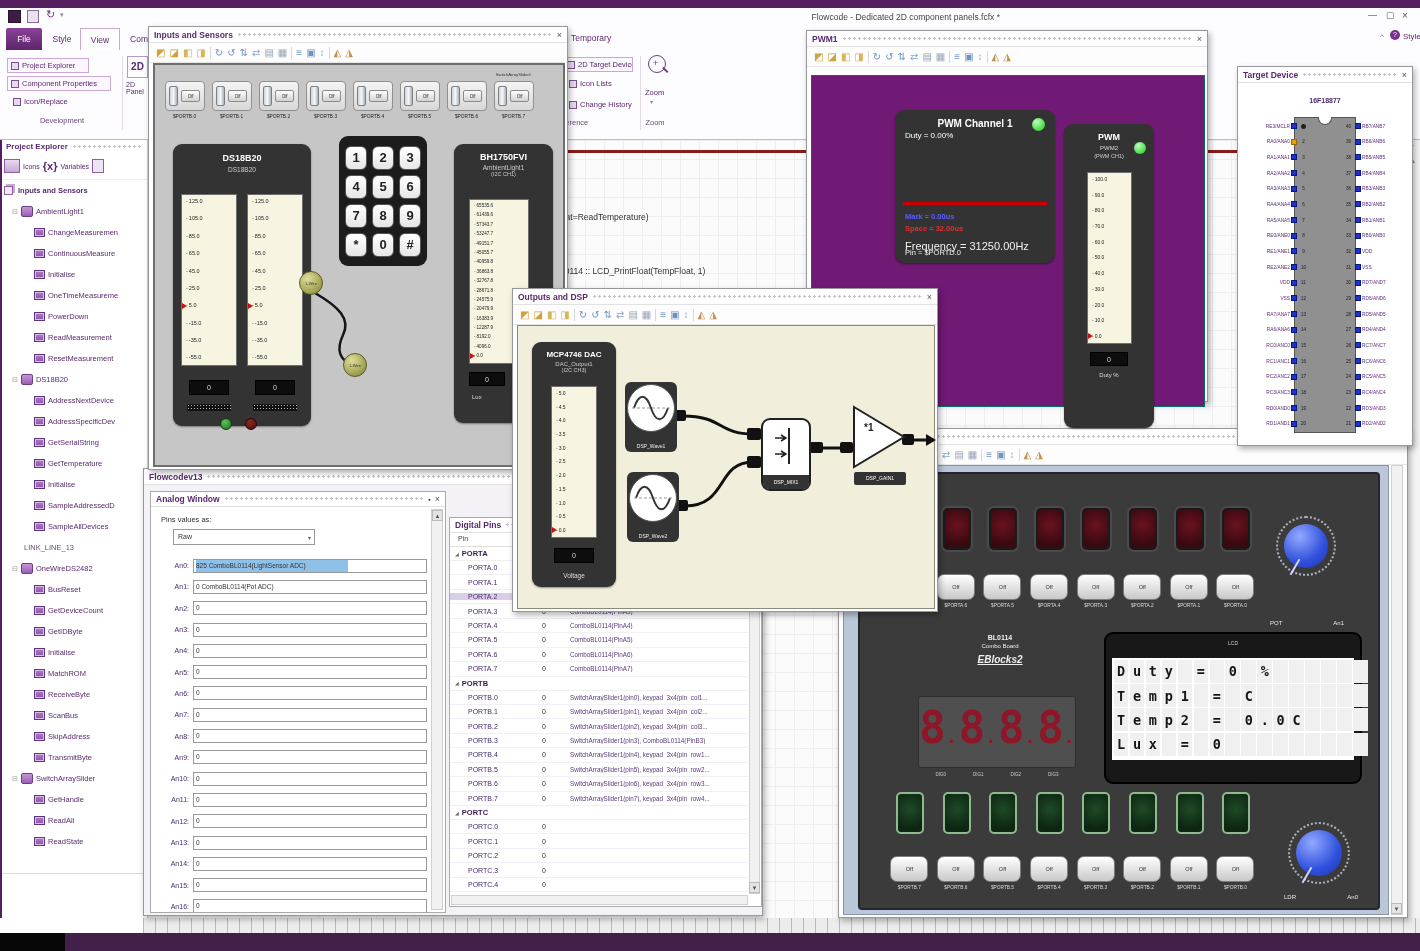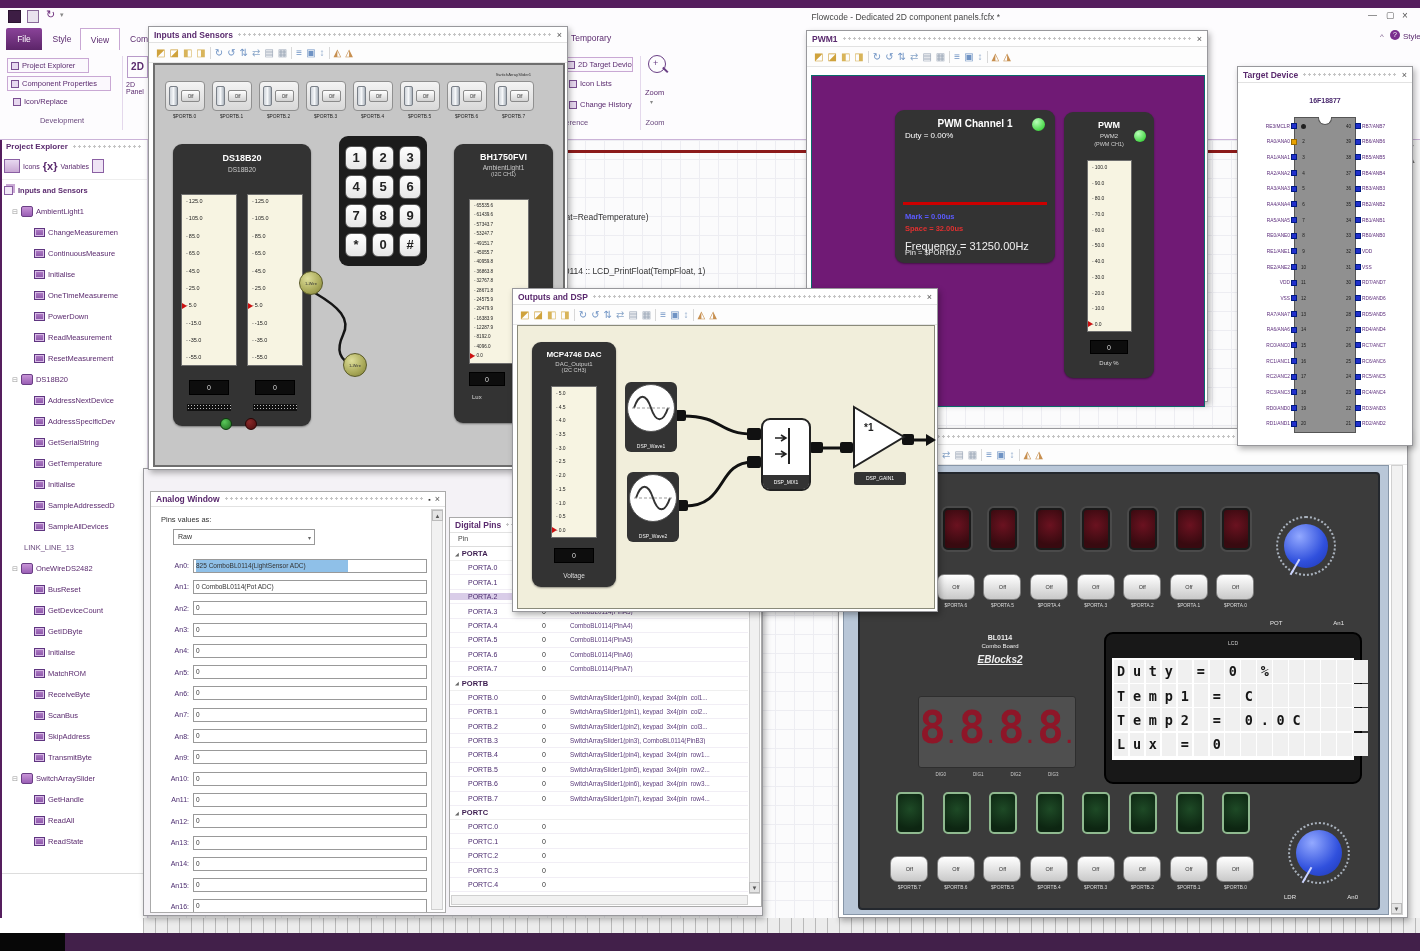--- a/index.html
+++ b/index.html
@@ -223,20 +223,24 @@
         <div class="trow m"><span class="mic"></span>ReadState</div>
       </div>
   </div>
 
   <div class="abs" style="left:143px;top:918px;width:1277px;height:15px;background:#ececec;background-image:repeating-linear-gradient(90deg,#b9b9b9 0 1px,transparent 1px 12px);"></div>
   <div class="abs" style="left:0;top:933px;width:1420px;height:18px;background:#42204a;">
     <span style="position:absolute;left:0;top:0;width:65px;height:18px;background:#070707;"></span>
   </div>
 
   <div class="win" style="left:143px;top:468px;width:620px;height:448px;z-index:7;background:#f4f2f6;">
+    <div class="tbar">
+        <span>Flowcodev13</span>
+        <span class="wavy"></span>
+      </div>
 
     <div class="abs" style="left:6px;top:22px;width:296px;height:422px;background:#fff;border:1px solid #aaa;">
       <div class="tbar" style="height:15px;">
           <span>Analog Window</span>
           <span class="wavy"></span>
           <span style="font-size:7px;color:#333;">▪</span>
           <span class="xbtn">×</span>
         </div>
       <div class="abs" style="left:0;top:15px;right:0;bottom:0;overflow:hidden;">
         <div class="abs" style="left:10px;top:8px;font-size:7.5px;color:#333;">Pins values as:</div>
@@ -669,21 +673,21 @@
       <div class="blk" style="left:83px;top:34px;width:160px;height:153px;text-align:left;">
         <div style="text-align:center;font-size:10px;font-weight:bold;padding-top:8px;">PWM Channel 1</div>
         <span class="abs" style="right:10px;top:8px;width:13px;height:13px;border-radius:50%;background:radial-gradient(circle at 35% 30%,#b8ffb8,#4ad84a 70%,#1e8a1e);"></span>
         <div style="font-size:8px;padding:2px 0 0 10px;">Duty = 0.00%</div>
         <div class="abs" style="left:8px;top:92px;right:8px;height:3px;background:#cc0000;"></div>
         <div class="abs" style="left:10px;top:102px;font-size:7.5px;font-weight:bold;color:#5b5bff;">Mark = 0.00us</div>
         <div class="abs" style="left:10px;top:114px;font-size:7.5px;font-weight:bold;color:#e03030;">Space = 32.00us</div>
         <div class="abs" style="left:10px;top:130px;font-size:11px;color:#f0f0f0;">Frequency = 31250.00Hz</div>
         <div class="abs" style="left:10px;top:138px;font-size:7.5px;color:#f0f0f0;">Pin = $PORTD.0</div>
       </div>
-      <div class="blk" style="left:252px;top:36px;width:90px;height:266px;">
+      <div class="blk" style="left:252px;top:48px;width:90px;height:304px;">
         <div style="font-size:9px;font-weight:bold;padding-top:8px;">PWM</div>
         <div style="font-size:6px;color:#ddd;margin-top:3px;">PWM2</div>
         <span class="abs" style="right:8px;top:18px;width:12px;height:12px;border-radius:50%;background:radial-gradient(circle at 35% 30%,#b8ffb8,#4ad84a 70%,#1e8a1e);"></span>
         <div style="font-size:5.5px;color:#ccc;margin-top:2px;">(PWM CH1)</div>
         <div class="scale" style="left:23px;top:48px;width:45px;height:172px;font-size:5px;">
             <span class="tk"><i>-</i>100.0</span>
             <span class="tk"><i>-</i>90.0</span>
             <span class="tk"><i>-</i>80.0</span>
             <span class="tk"><i>-</i>70.0</span>
             <span class="tk"><i>-</i>60.0</span>

